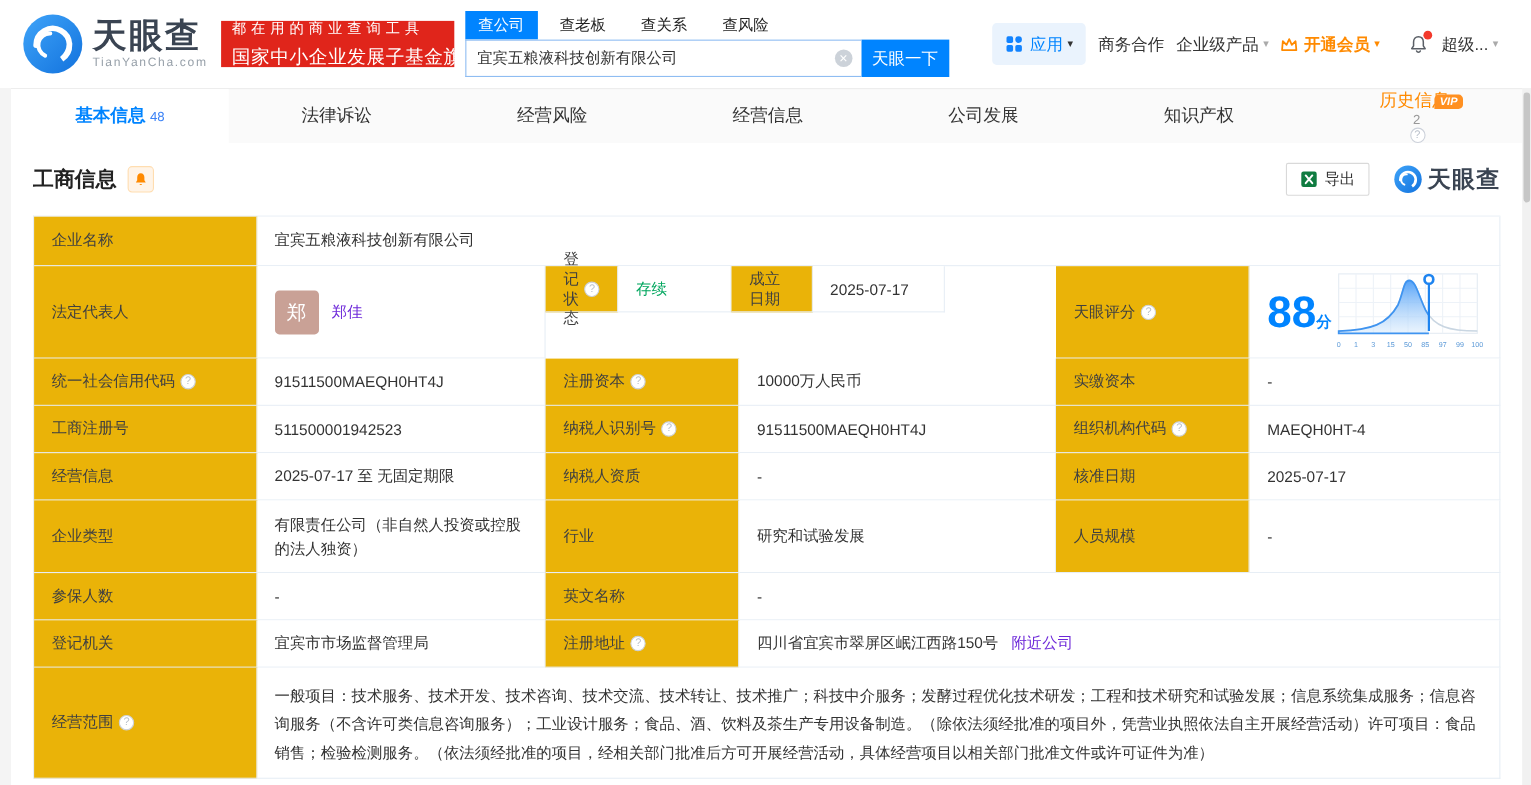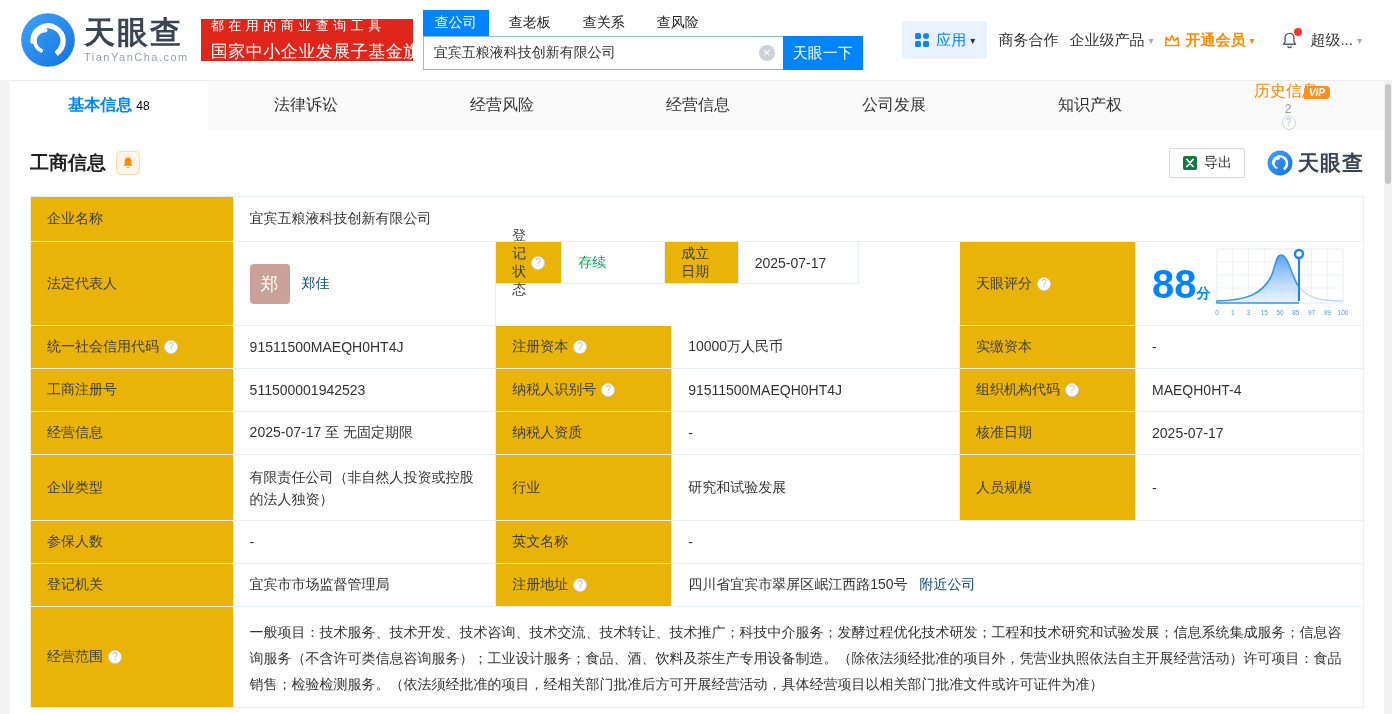--- a/index.html
+++ b/index.html
@@ -49,21 +49,21 @@
   .vip-link svg { margin-right:5px; }
   .bell-wrap { position:relative; margin-left:26px; cursor:pointer; display:flex; align-items:center; }
   .bell-dot { position:absolute; top:-3px; right:-3px; width:8px; height:8px; border-radius:50%; background:#f3392b; }
 
   
   .tabbar { position:absolute; top:80px; left:10px; right:8px; height:50px; background:#fafafa;
             display:flex; border-top:1px solid #ededed; }
   .mtab { flex:1; display:flex; align-items:center; justify-content:center; font-size:16px; color:#333;
           cursor:pointer; position:relative; }
   .mtab.active { background:#fff; flex:0 0 198px; color:#0084ff; font-weight:700; }
-  .mtab .count { font-size:12px; font-weight:400; margin-left:4px; color:#000000; }
+  .mtab .count { font-size:12px; font-weight:400; margin-left:4px; color:#3b82f6; }
   .mtab.history { color:#ff8a00;flex-direction:column; }
   .mtab.history .count { color:#999; }
   .vip-badge { position:absolute; top:5px; right:54px; background:#ff9021; color:#fff; font-size:10px;
                font-style:italic; font-weight:700; padding:1px 5px; border-radius:4px 4px 4px 0; }
   .qicon { display:inline-block; width:14px; height:14px; border:1px solid #ccd1da; border-radius:50%;
            color:#b9c0ca; font-size:10px; line-height:12px; text-align:center; margin-left:5px; cursor:pointer;
            flex:none; background:#fff; }
   .qicon::after { content:"?"; }
 
   
@@ -87,21 +87,21 @@
   .c-label { background:#eab308; color:#404040; }
   .c-value { background:#fff; color:#333; }
   .w-l1 { flex:0 0 15.2%; } .w-v1 { flex:0 0 19.7%; }
   .w-l2 { flex:0 0 13.2%; } .w-v2 { flex:0 0 21.6%; }
   .w-l3 { flex:0 0 13.2%; } .w-v3 { flex:1; }
   .h45 { height:45px; } .h43 { height:43px; } .h66 { height:66px; } .h84 { height:84px; }
   .mid-pairs { flex:0 0 34.8%; display:flex; }
   .sub-row { display:flex; height:42px; }
   .sub-row .cell { height:42px; }
   .sub-l { flex:0 0 37.93%; } .sub-v { flex:1; }
-  .link { color:#0c4a6e; cursor:pointer; text-decoration:none; }
+  .link { color:#6d28d9; cursor:pointer; text-decoration:none; }
   .green { color:#00a65e; }
   .avatar { width:40px; height:40px; border-radius:4px; background:#c9a196; color:#fff; font-size:18px;
             display:flex; align-items:center; justify-content:center; margin-right:12px; cursor:pointer; flex:none; }
   .score-cell { justify-content:flex-start; padding-right:6px; }
   .score-num { font-size:40px; font-weight:700; color:#0084ff; line-height:1; }
   .score-unit { font-size:14px; color:#0084ff; font-weight:700; }
   .scope-cell { align-items:flex-start; padding-top:12px; line-height:26px; padding-bottom:10px; }
   .scope-label { }
   .wrap2 { line-height:22px; padding-top:0; }
 

